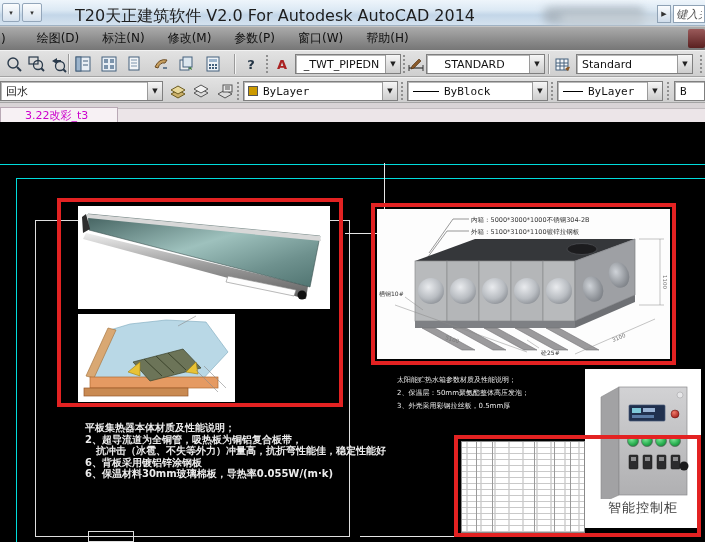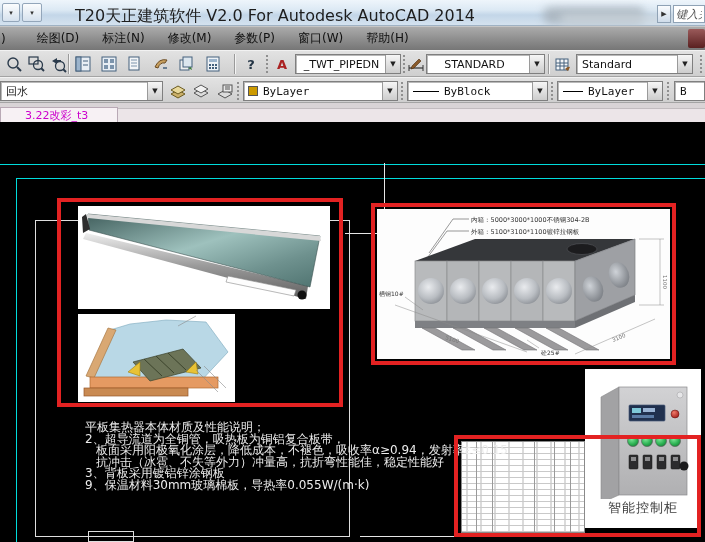--- a/index.html
+++ b/index.html
@@ -70,21 +70,21 @@
   .canvas { position:absolute; left:0; top:122px; width:705px; height:420px; background:#000; }
   .cy { position:absolute; background:#00dcdc; }
   .wl { position:absolute; background:#e6e6e6; }
   .wrect { position:absolute; border:1px solid #dedede; }
   .redbox { position:absolute; border:4px solid #e32222; z-index:5; }
   .img { position:absolute; background:#fff; z-index:2; }
 
   .notes { position:absolute; color:#ececec; z-index:3; }
   .notes div { white-space:nowrap; }
   #tank-notes { left:397px; top:252px; font-size:7px; line-height:13px; }
-  #collector-notes { left:85px; top:300px; font-size:12px; line-height:11.5px; }
+  #collector-notes { left:85px; top:300px; font-size:10px; line-height:11.5px;font-weight:bold; }
   .ind { padding-left:11px; }
 
   .cab-label { position:absolute; left:0; top:130px; width:116px; text-align:center;
      font-size:13px; color:#3c3c3c; letter-spacing:1px; z-index:3; }
 
   
   .ttab { position:absolute; left:461px; top:319px; width:124px; height:92px; background:#fff;
      border:1px solid #8a8a8a; z-index:2;
      background-image:
        repeating-linear-gradient(#0000 0 5px, #c9c9c9 5px 6px),
@@ -414,29 +414,31 @@
         </g>
         <text x="68" y="130" font-size="5.5" fill="#777" transform="rotate(18 68 130)">5100</text>
         <text x="236" y="133" font-size="5.5" fill="#777" transform="rotate(-22 236 133)">3100</text>
         <text x="286" y="66" font-size="5.5" fill="#777" transform="rotate(90 286 66)">1100</text>
         <text x="2" y="87" font-size="6" fill="#333">槽钢10#</text>
         <text x="164" y="146" font-size="6" fill="#333">砼25#</text>
       </svg>
     </div>
 
     <div class="notes" id="tank-notes">
+      <div>太阳能贮热水箱参数材质及性能说明；</div>
+      <div>2、保温层：50mm聚氨酯整体高压发泡；</div>
+      <div>3、外壳采用彩钢拉丝板，0.5mm厚</div>
     </div>
 
     <div class="notes" id="collector-notes">
       <div>平板集热器本体材质及性能说明；</div>
       <div>2、超导流道为全铜管，吸热板为铜铝复合板带，</div>
-      <div class="ind">板面采用阳极氧化涂层，降低成本，不褪色，吸收率α≥0.94，发射率ε≤0.15</div>
       <div class="ind">抗冲击（冰雹、不失等外力）冲量高，抗折弯性能佳，稳定性能好</div>
-      <div>3、背板采用镀铝锌涂钢板</div>
-      <div>9、保温材料30mm玻璃棉板，导热率0.055W/(m·k)</div>
+      <div>6、背板采用镀铝锌涂钢板</div>
+      <div>6、保温材料30mm玻璃棉板，导热率0.055W/(m·k)</div>
     </div>
 
     <div class="ttab">
       <div class="col" style="left:14px;"></div>
       <div class="col" style="left:30px;"></div>
       <div class="col" style="left:72px;"></div>
       <div class="col" style="left:92px;"></div>
       <div class="col" style="left:108px;"></div>
     </div>
 

